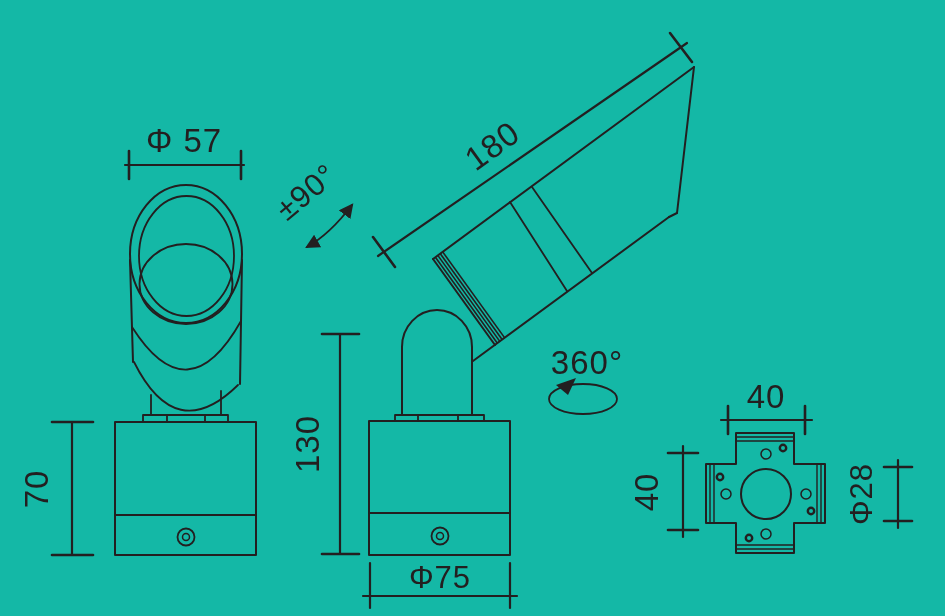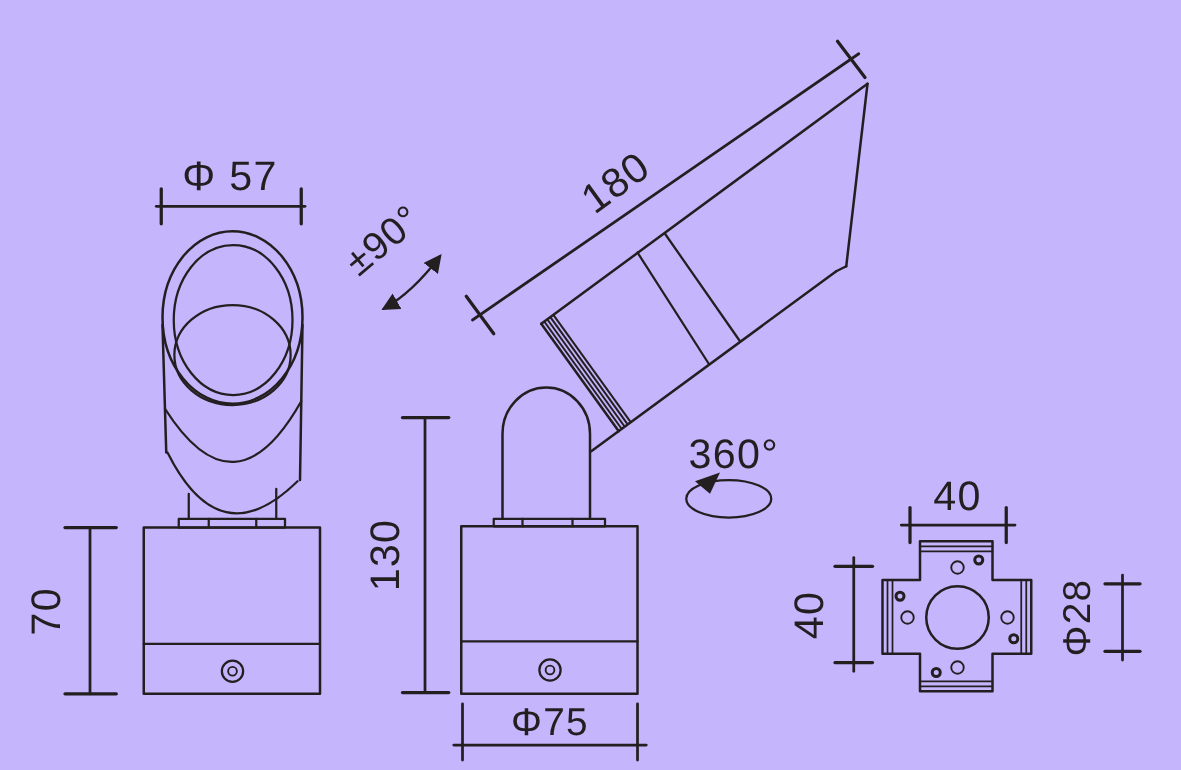--- a/index.html
+++ b/index.html
@@ -1,16 +1,16 @@
 <!DOCTYPE html>
 <html><head>
 <meta charset="utf-8">
 <style>
   html,body{margin:0;padding:0;background:#ffffff;}
-  .stage{position:relative;width:945px;height:616px;background:#c4b5fd;overflow:hidden;
+  .stage{position:relative;width:945px;height:616px;background:#14b8a6;overflow:hidden;
          font-family:"Liberation Sans", sans-serif;}
   svg{display:block;}
   svg line, svg path, svg rect, svg circle, svg ellipse, svg polyline{
     fill:none;stroke:#231f20;stroke-width:1.8;stroke-linecap:round;stroke-linejoin:round;}
   .outline{stroke-width:2;}
   .thin{stroke-width:1.5;}
   .dimline{stroke-width:2.2;}
   .tick{stroke-width:2.6;}
   .boldhole{stroke-width:2.4;}
   .hatch{stroke-width:1.6;stroke-linecap:butt;}

